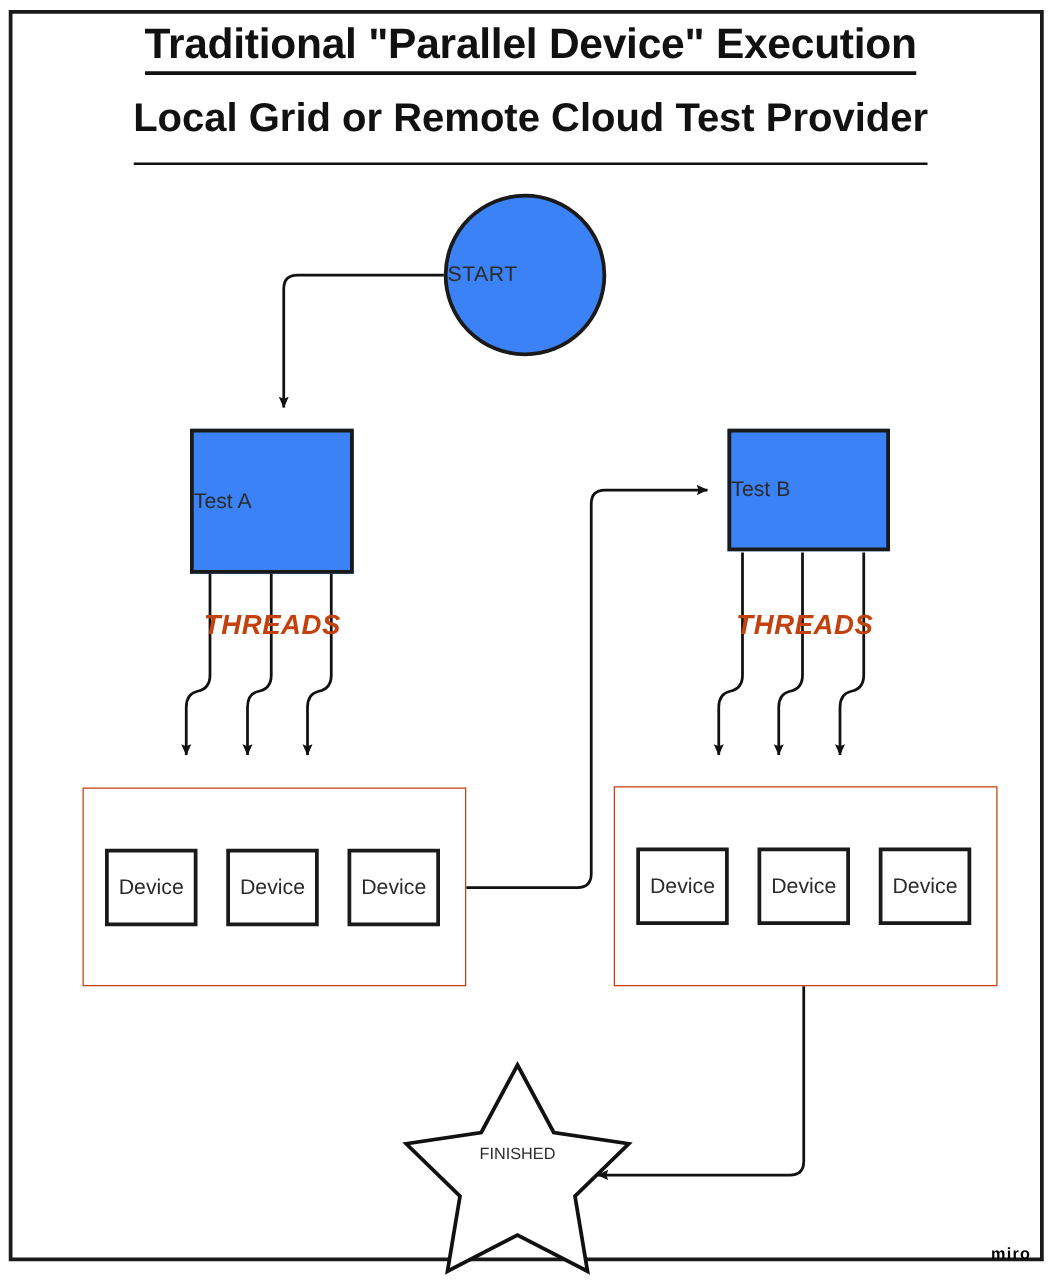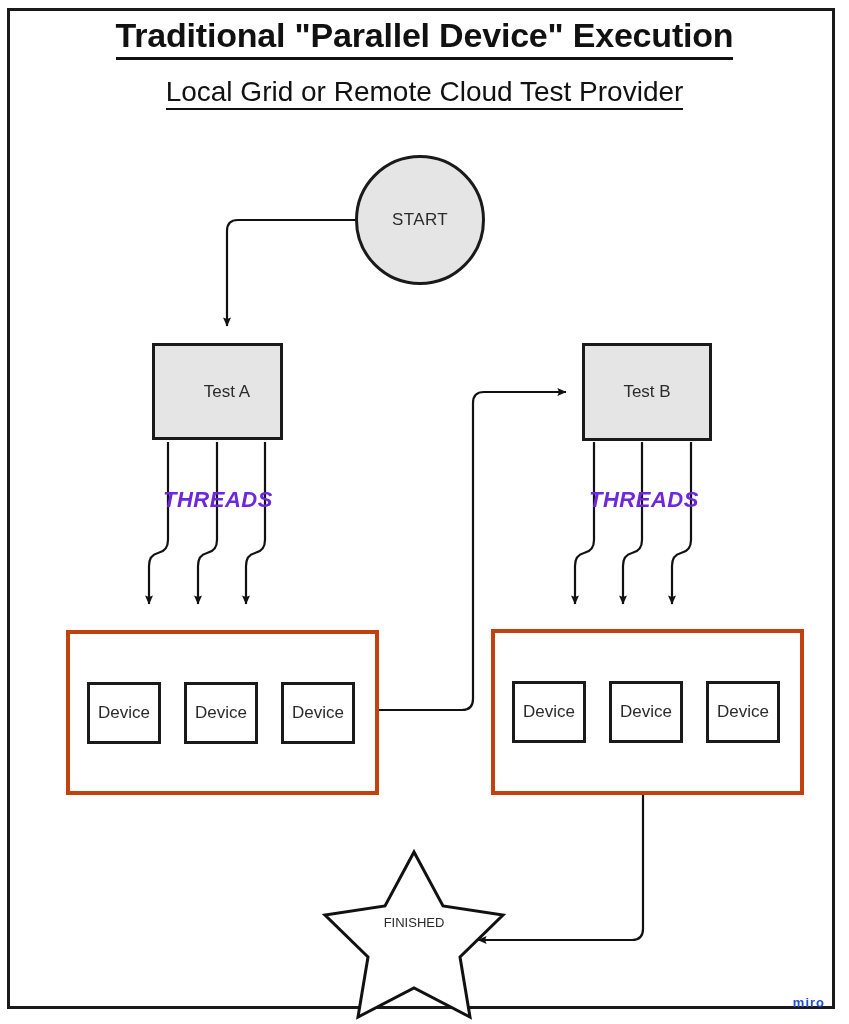--- a/index.html
+++ b/index.html
@@ -48,95 +48,94 @@
   }
   .title-sub-wrap {
     position: absolute;
     left: 0;
     top: 76px;
     width: 849px;
     text-align: center;
   }
   .title-sub {
     display: inline-block;
-    font-size: 28px;
-    font-weight: 400;
+    font-size: 32px;
+    font-weight: 700;
     color: #111111;
     border-bottom: 2px solid #111111;
-    padding-bottom: 0;
+    padding-bottom: 17px;
     line-height: 1.15;
     white-space: nowrap;
   }
 
   svg#wires {
     position: absolute;
     left: 0;
     top: 0;
     width: 849px;
     height: 1024px;
     pointer-events: none;
   }
 
   .node {
     position: absolute;
     box-sizing: border-box;
-    background: #e5e5e5;
+    background: #3b82f6;
     display: flex;
     align-items: center;
-    justify-content: center;
     color: #2b2b2b;
   }
   .test-box {
     border: 3px solid #1a1a1a;
     font-size: 17px;
   }
   .start-node {
     border: 3px solid #1a1a1a;
     border-radius: 50%;
     font-size: 17px;
     letter-spacing: 0.4px;
   }
   .group-box {
-    border: 4px solid #c2410c;
+    border: 1px solid #c2410c;
     background: #ffffff;
     display: block;
   }
   .device-box {
     position: absolute;
     box-sizing: border-box;
     border: 3px solid #1a1a1a;
     background: #ffffff;
     display: flex;
     align-items: center;
     justify-content: center;
     font-size: 17px;
     color: #2b2b2b;
   }
   .threads-label {
     position: absolute;
     font-size: 22px;
     font-weight: 700;
     font-style: italic;
-    color: #6d28d9;
+    color: #c2410c;
     letter-spacing: 0.5px;
     white-space: nowrap;
   }
   .star-label {
     position: absolute;
     font-size: 13px;
     color: #2b2b2b;
     white-space: nowrap;
     text-align: center;
   }
   .watermark {
     position: absolute;
     right: 24px;
     bottom: 14px;
     font-size: 13px;
-    color: #1d4ed8;
+    color: #000000;
     letter-spacing: 1px;
     font-weight: 600;
   }
 </style>
 </head>
 <body>
 
 <div id="canvas">
 
   <div id="frame"></div>
@@ -172,21 +171,21 @@
 
     <path d="M 643,787 L 643,929 Q 643,940 632,940 L 478,940" fill="none" stroke="#111111" stroke-width="2.2" marker-end="url(#arrow)"></path>
 
     <polygon points="414,852 443,906 503,915 460,957 470,1017 414,988 358,1017 368,957 325,915 385,906" fill="#ffffff" stroke="#111111" stroke-width="3" stroke-linejoin="miter"></polygon>
   </svg>
 
   <div class="node start-node" style="left:355px; top:155px; width:130px; height:130px;">
     <span>START</span>
   </div>
 
-  <div class="node test-box" style="left:152px; top:343px; width:131px; height:97px;padding-left:19px;">
+  <div class="node test-box" style="left:152px; top:343px; width:131px; height:116px;">
     <span>Test A</span>
   </div>
 
   <div class="node test-box" style="left:582px; top:343px; width:130px; height:98px;">
     <span>Test B</span>
   </div>
 
   <div class="threads-label" style="left:163px; top:487px;">THREADS</div>
 
   <div class="threads-label" style="left:589px; top:487px;">THREADS</div>

